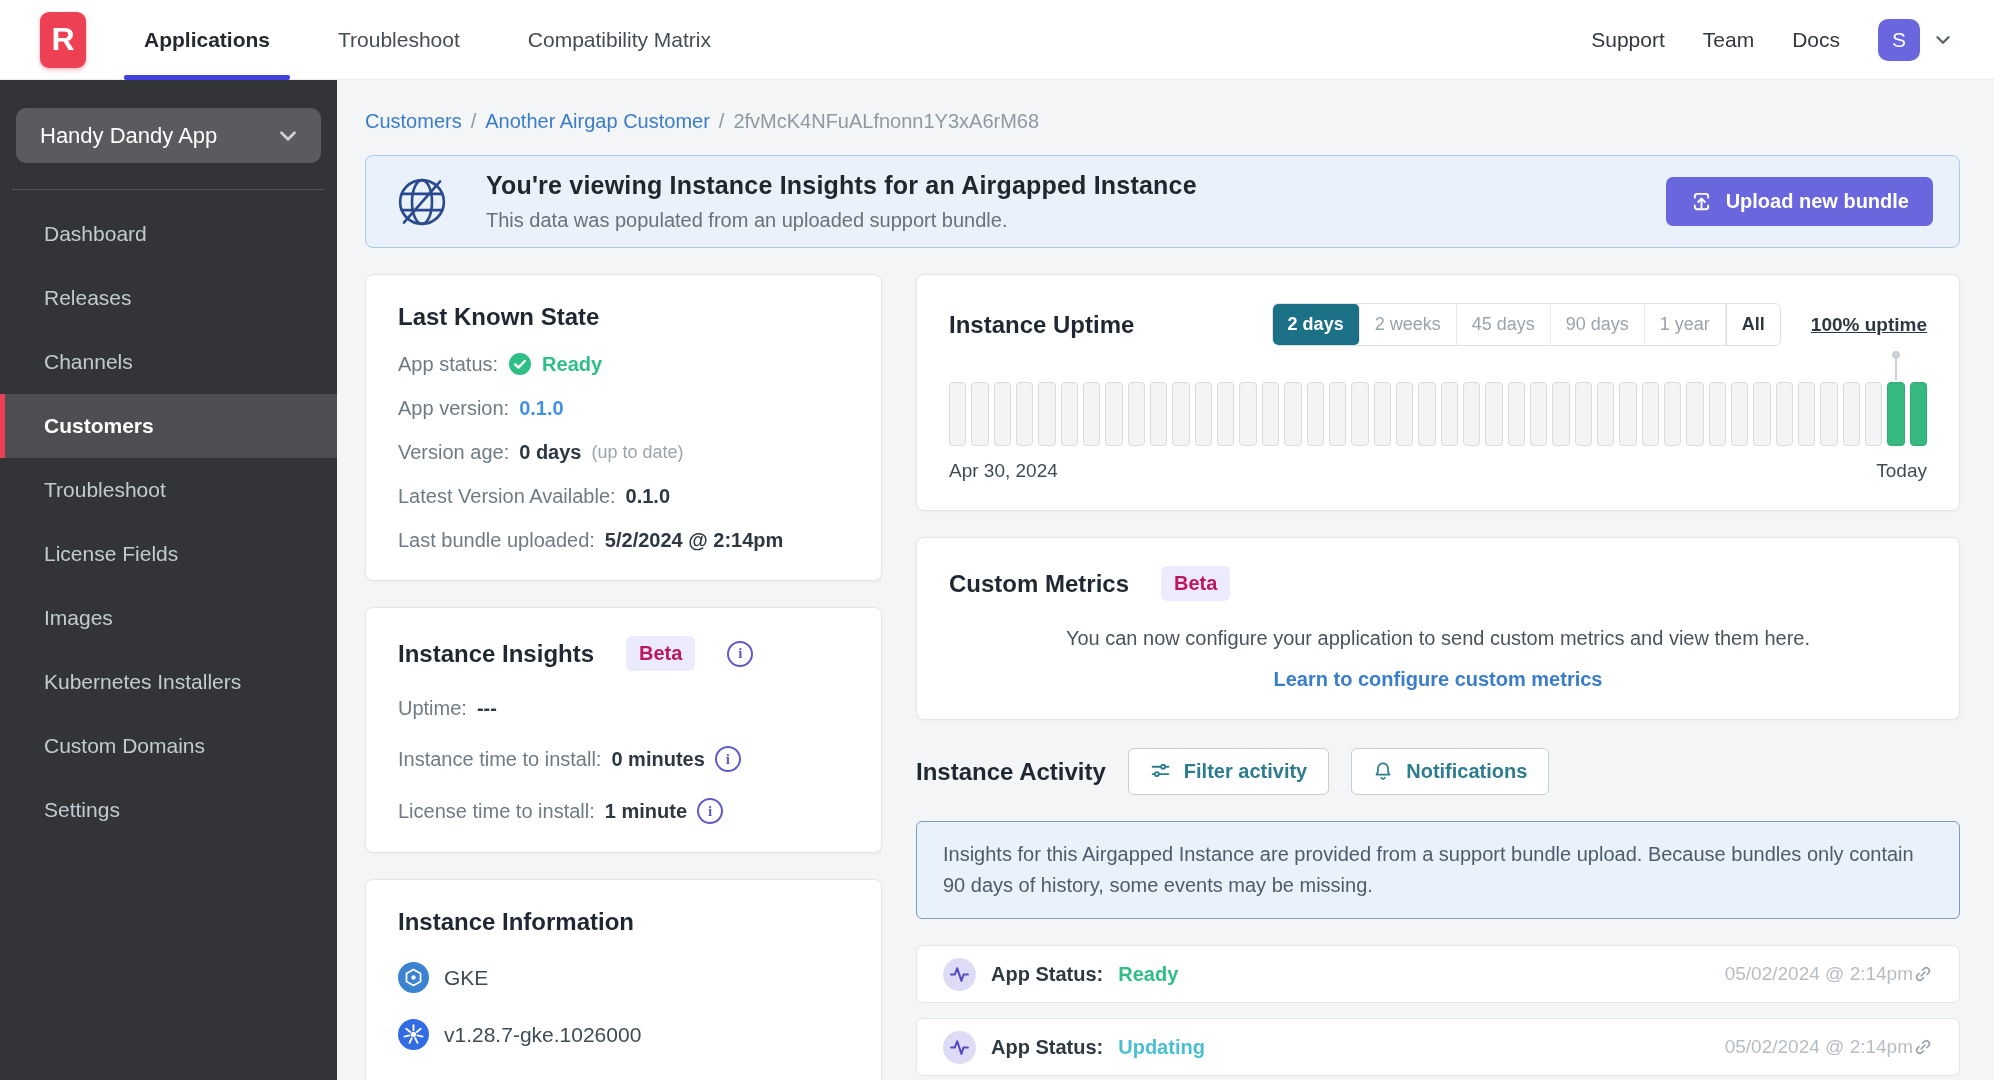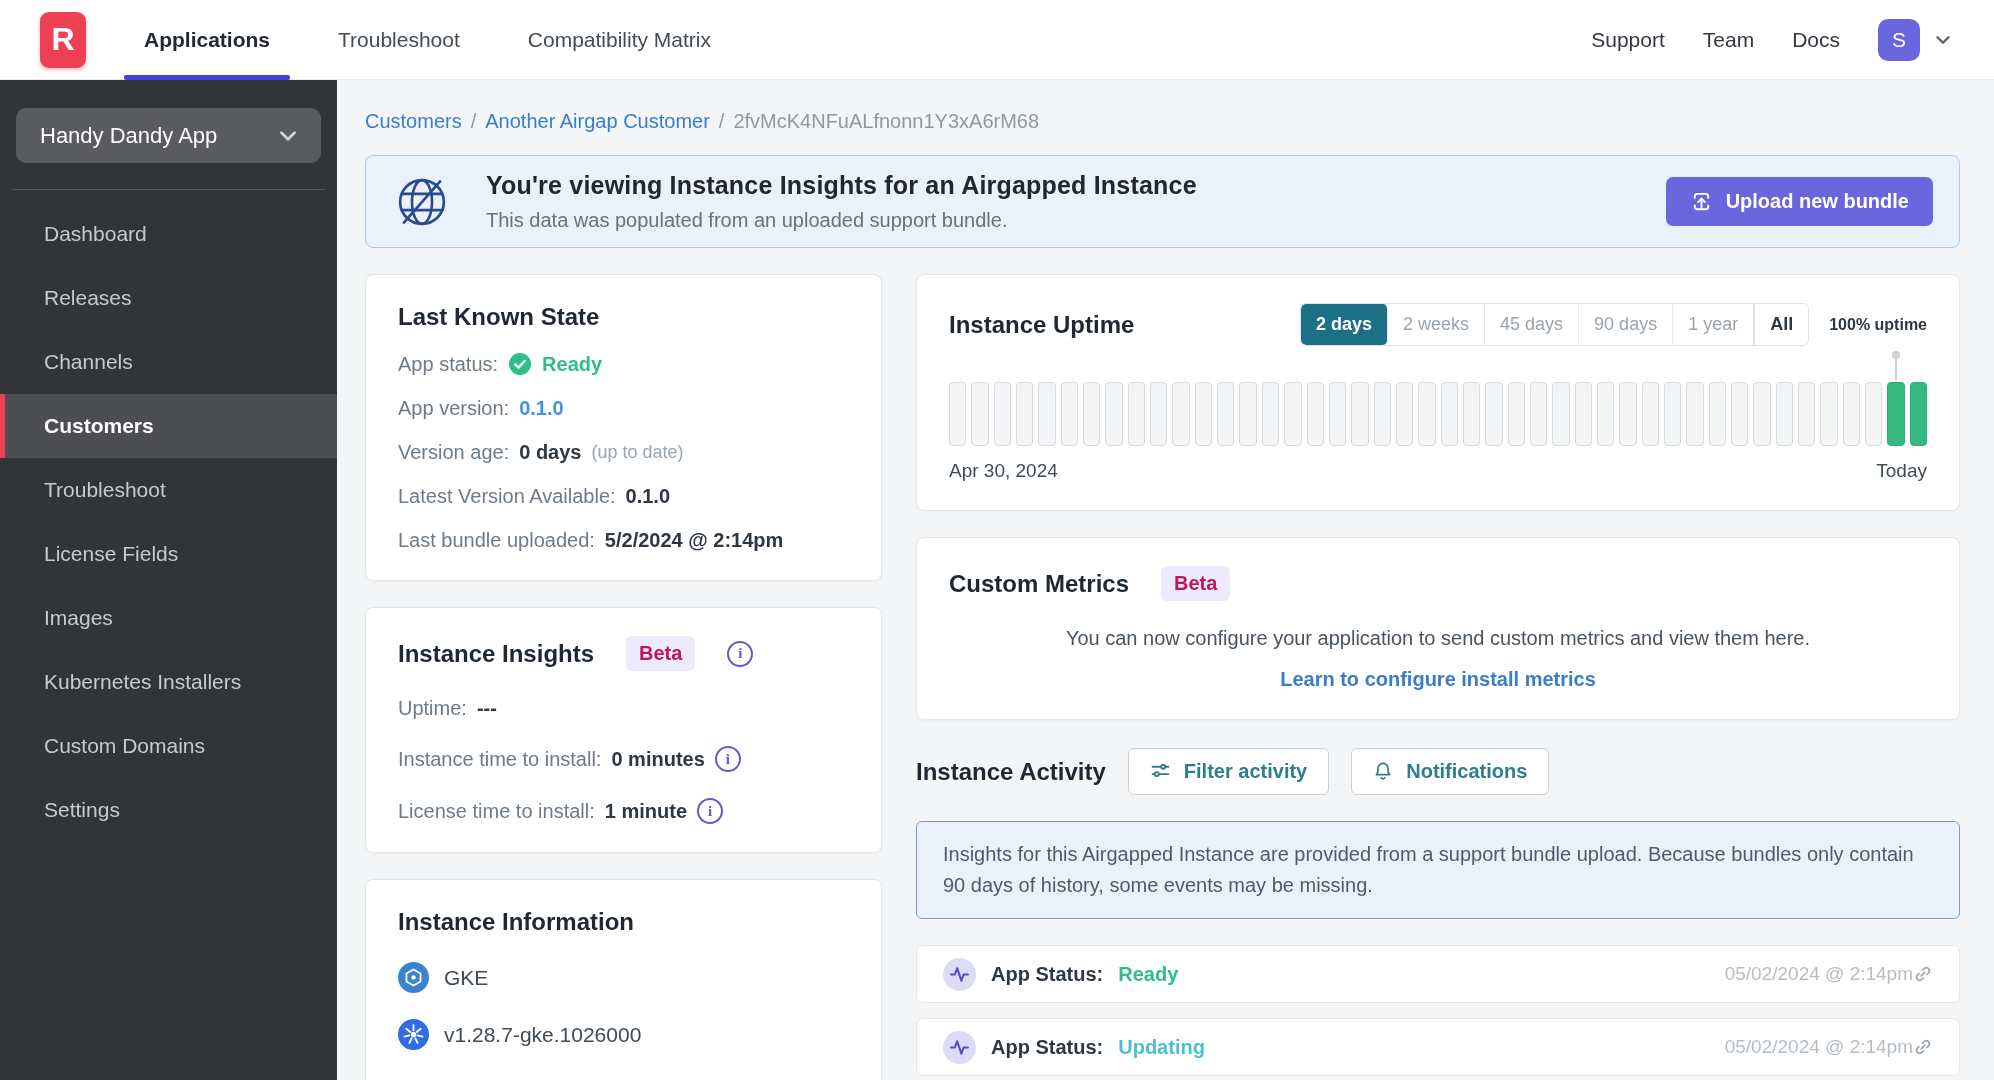--- a/index.html
+++ b/index.html
@@ -125,21 +125,21 @@
   }
   .range-btn {
     font-family:inherit; background:transparent; border:none; cursor:pointer;
     padding:10px 15px; font-size:18px; color:#9aa4ad; border-right:1px solid #e7eaec;
   }
   .range-btn:last-child { border-right:none; }
   .range-btn.active {
     background:var(--active-range,#1c7187); color:#fff; font-weight:700; border-radius:5px;
   }
   .range-btn.all { color:#2e3842; font-weight:700; border-left:1px solid #d9dee1; }
-  .uptime-summary { margin-left:20px; font-size:16px; color:#2e3842; font-weight:600; }
+  .uptime-summary { margin-left:30px; font-size:19px; color:#2e3842; font-weight:600;text-decoration:underline; }
   .chart-wrap { position:relative; margin-top:36px; }
   .ubars { display:flex; gap:5px; height:64px; }
   .ubar { flex:1; background:#f3f4f6; border:1px solid #d7dbde; border-radius:4px; cursor:pointer; }
   .ubar.green { background:var(--uptime-green,#35b97f); border-color:#2fad75; }
   .chart-pin { position:absolute; top:-24px; right:30px; width:2px; height:22px; background:#ccd1d5; }
   .chart-pin::before {
     content:""; position:absolute; top:-7px; left:-3px; width:8px; height:8px;
     border-radius:50%; background:#ccd1d5;
   }
   .chart-labels { display:flex; justify-content:space-between; margin-top:14px; font-size:19px; color:#3f4b55; }
@@ -412,21 +412,21 @@
           </div>
         </div>
       </section>
 
       <section class="card">
         <div class="title-row">
           <div class="card-title">Custom Metrics</div>
           <span class="beta-badge">Beta</span>
         </div>
         <div class="cm-body">You can now configure your application to send custom metrics and view them here.</div>
-        <a class="cm-link">Learn to configure install metrics</a>
+        <a class="cm-link">Learn to configure custom metrics</a>
       </section>
 
       <div class="activity-header">
         <span class="act-title">Instance Activity</span>
         <button class="act-btn">
           <svg width="21" height="21" viewBox="0 0 20 20" stroke="currentColor" stroke-width="1.8" stroke-linecap="round" fill="none">
             <line x1="2.5" y1="5.5" x2="17.5" y2="5.5"></line>
             <circle cx="12.5" cy="5.5" r="1.9" fill="#fff"></circle>
             <line x1="2.5" y1="12.5" x2="17.5" y2="12.5"></line>
             <circle cx="6.5" cy="12.5" r="1.9" fill="#fff"></circle>

